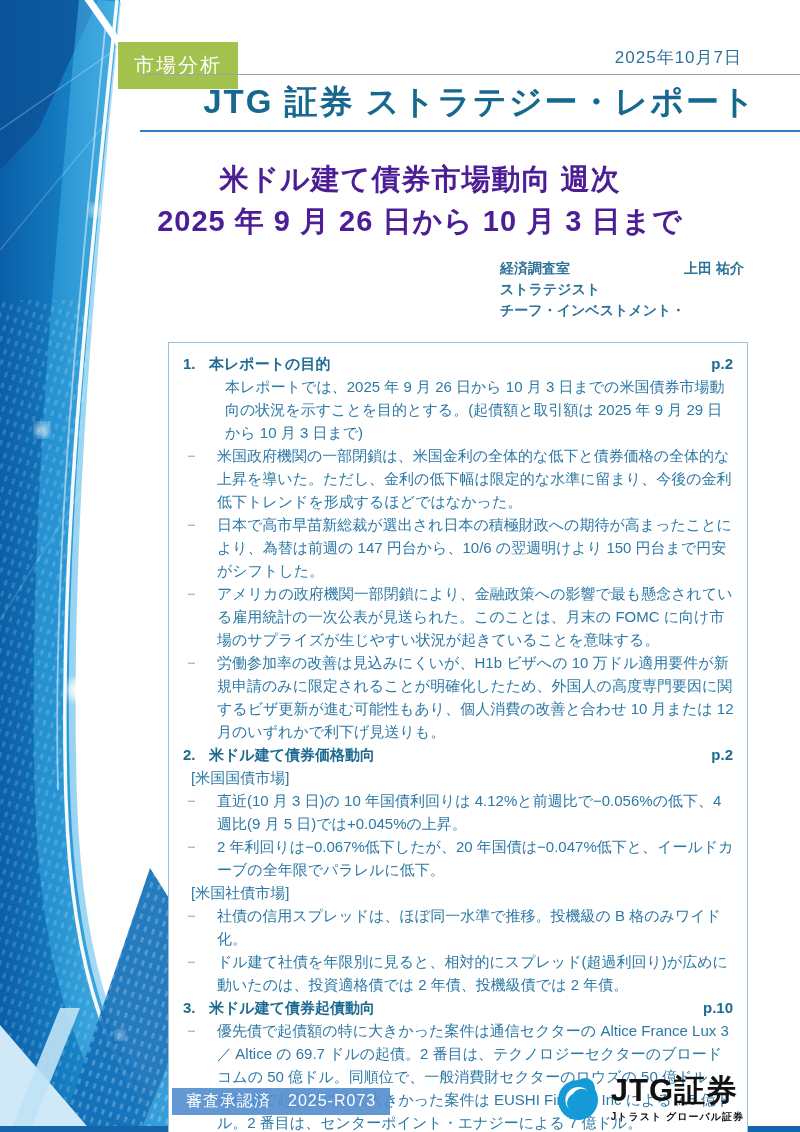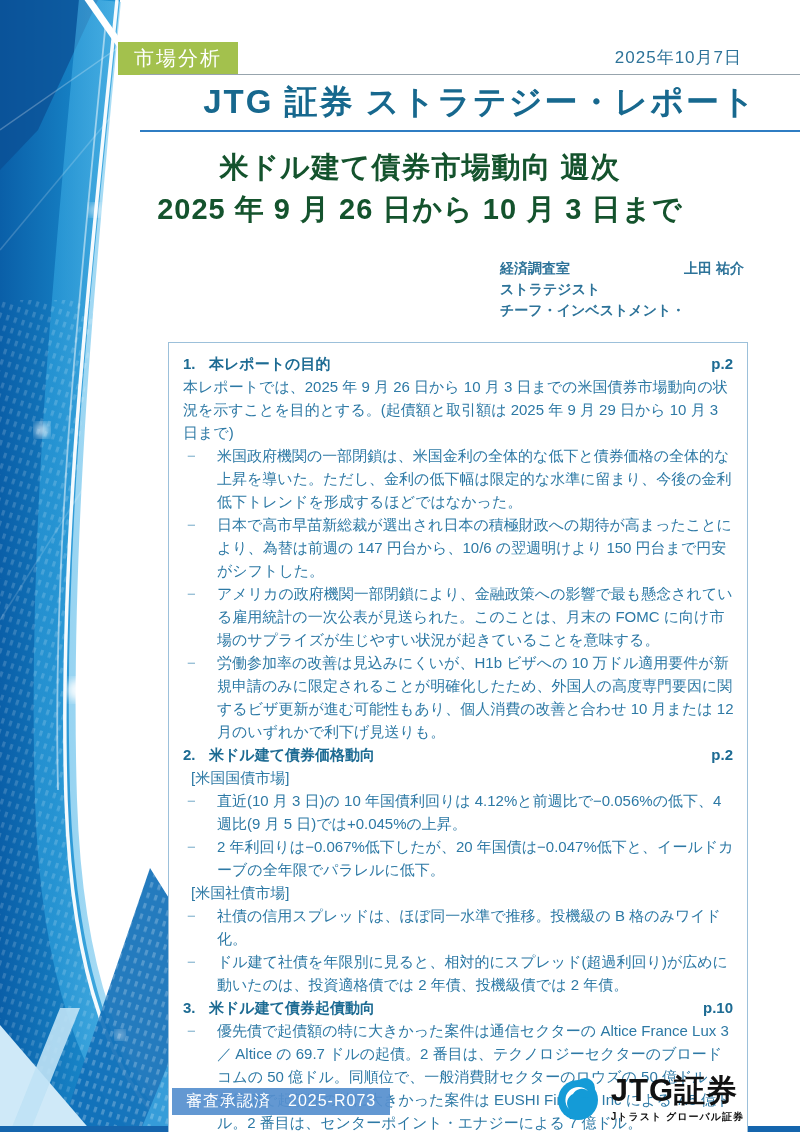--- a/index.html
+++ b/index.html
@@ -8,54 +8,54 @@
     background:#ffffff;
     font-family:"Liberation Sans","DejaVu Sans",sans-serif;
   }
   
   .left-art{position:absolute;left:0;top:0;width:340px;height:1132px;pointer-events:none;}
   .bottom-bar{position:absolute;left:0;right:0;bottom:0;height:6px;background:#1565ad;}
   
   .badge-market{
     position:absolute;left:118px;top:42px;
     background:#a3c14d;color:#ffffff;
-    font-size:20px;letter-spacing:2px;padding:3px 16px;
+    font-size:20px;letter-spacing:2px;padding:10px 16px;
   }
   .doc-date{
     position:absolute;right:58px;top:46px;
     color:#2d7399;font-size:17px;letter-spacing:1px;
   }
   .title-box{
     position:absolute;left:112px;top:74px;width:680px;height:55px;
     border-top:1px solid #97a4ad;border-bottom:2px solid #2f7dc3;
     display:flex;align-items:center;justify-content:center;margin-left:28px;
   }
   .title-box .t{
     color:#17688e;font-size:33px;font-weight:bold;letter-spacing:2px;
   }
   .subtitle{
-    position:absolute;left:120px;top:146px;width:600px;text-align:center;
-    color:#14532d;font-weight:bold;font-size:29px;line-height:42px;letter-spacing:1px;
+    position:absolute;left:120px;top:158px;width:600px;text-align:center;
+    color:#4c1d95;font-weight:bold;font-size:29px;line-height:42px;letter-spacing:1px;
   }
   .author{
     position:absolute;left:500px;top:258px;width:244px;
     color:#2d7399;font-weight:bold;font-size:14px;line-height:21px;
   }
   .author .row1{display:flex;justify-content:space-between;gap:40px;}
   
   .box{
     position:absolute;left:168px;top:342px;width:580px;min-height:733px;
     box-sizing:border-box;border:1px solid #9cc0da;background:#fff;
     padding:9px 10px 10px 8px;
     font-size:15px;line-height:23px;color:#2d79a5;
   }
   .sec-head{display:flex;font-weight:bold;color:#1d6b93;}
   .sec-head .num{padding-left:6px;width:26px;flex:0 0 auto;}
   .sec-head .pg{margin-left:auto;padding-right:4px;font-weight:bold;}
-  .intro{padding-left:6px;}
+  .intro{padding-left:6px;margin-left:42px;}
   .sub{padding-left:14px;}
   .bullet{position:relative;padding-left:40px;}
   .bullet .dash{position:absolute;left:10px;top:0;color:#7fb0cc;}
   
   .approval{
     position:absolute;left:172px;top:1088px;
     background:rgba(86,143,206,0.92);color:#ffffff;
     font-size:16px;padding:3px 14px;letter-spacing:1px;
   }
   .logo{position:absolute;right:56px;top:1074px;display:flex;align-items:flex-start;}

